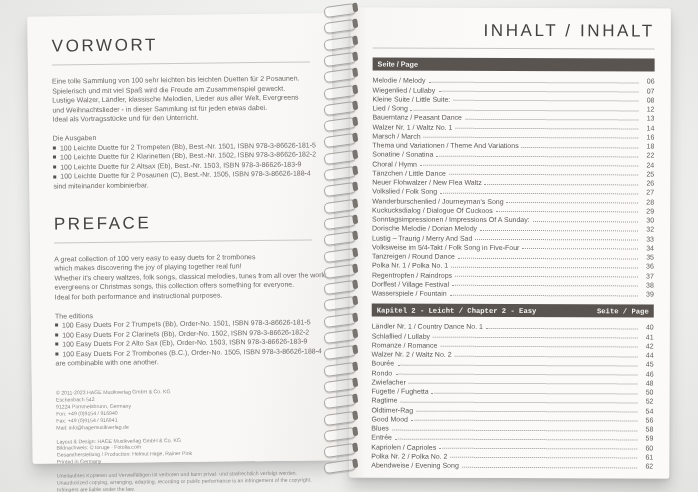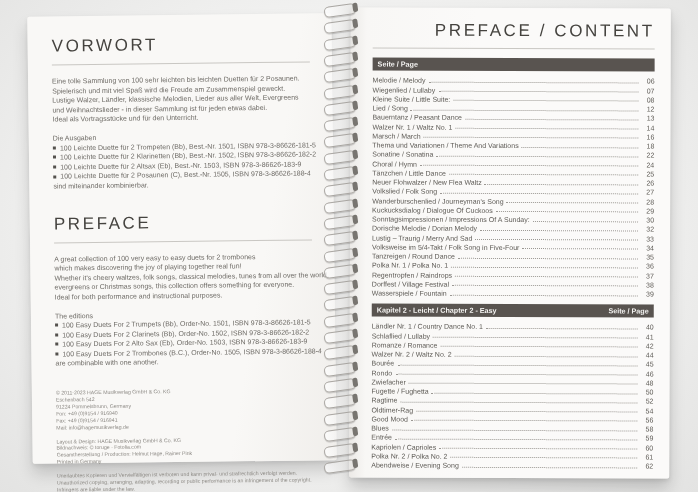--- a/index.html
+++ b/index.html
@@ -44,21 +44,21 @@
   .sq { display:inline-block; width:3px; height:3px; background:#55524e; margin:0 4px 1px 0; vertical-align:middle; }
   .section-preface { margin-top:23px; }
   .imprint { margin-top:21px; font-size:5.2px; line-height:6.9px; color:#8d8a85; }
   .imprint .blk { margin-bottom:7px; }
 
   
   .h1-right { text-align:right; }
   .chap { display:flex; justify-content:space-between; align-items:center;
           background:#595450; color:#f4f3f1; font-size:7.2px; font-weight:bold;
           height:13px; padding:0 5px; margin-bottom:4px; }
-  .chap2 { margin-top:7px; }
+  .chap2 { margin-top:7px;font-family:Liberation Mono, monospace; }
   .toc-row { display:flex; align-items:flex-end; height:9.25px; font-size:7px; color:#5d5a55; }
   .tt { white-space:nowrap; }
   .dots { flex:1; border-bottom:1px dotted #9b9893; margin:0 3px 1.5px 3px; }
   .pg { width:13px; text-align:right; }
 </style>
 </head>
 <body>
 
 <div class="stage">
 
@@ -126,21 +126,21 @@
             <div class="ln"><span>Unauthorized copying, arranging, adapting, recording or public performance is an infringement of the copyright.</span></div>
             <div class="ln"><span>Infringers are liable under the law.</span></div>
           </div>
 
       </div>
     </div>
   </div>
 
   <div class="page page-right">
     <div class="pr-inner">
-      <div class="h1 h1-right">PREFACE / CONTENT</div>
+      <div class="h1 h1-right">INHALT / INHALT</div>
       <div class="rule right-rule"></div>
 
       <div class="chap">
         <span>Seite / Page</span>
       </div>
       <div>
           <div class="toc-row">
             <span class="tt">Melodie / Melody</span>
             <span class="dots"></span>
             <span class="pg">06</span>

